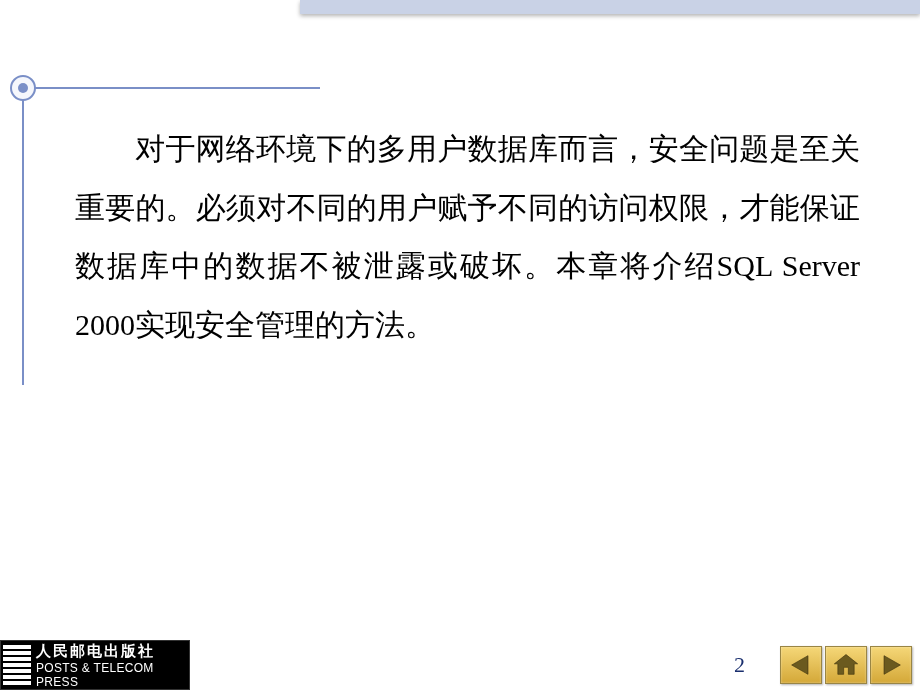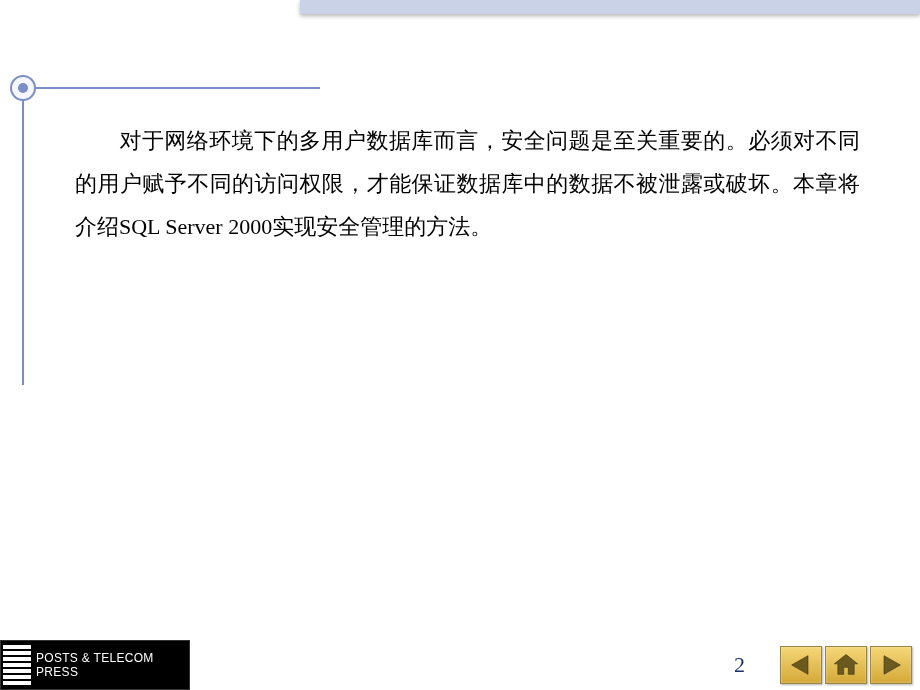--- a/index.html
+++ b/index.html
@@ -58,21 +58,21 @@
       left: 22px;
       width: 2px;
       height: 285px;
       background: #7a8fc7;
     }
     .content {
       position: absolute;
       top: 120px;
       left: 75px;
       right: 60px;
-      font-size: 22px;
+      font-size: 30px;
       line-height: 1.95;
       color: #000000;
       text-align: justify;
       font-family: "SimSun", serif;
     }
     .content .indent {
       display: inline-block;
       width: 2em;
     }
     .page-number {
@@ -163,20 +163,21 @@
 <div class="logo">
   <div class="logo-stripes">
     <span></span>
       <span></span>
       <span></span>
       <span></span>
       <span></span>
       <span></span>
       <span></span>
   </div>
+  <div class="logo-cn">人民邮电出版社</div>
   <div class="logo-en">POSTS &amp; TELECOM PRESS</div>
 </div>
 
 <div class="nav-buttons">
   <div class="nav-btn">
     <svg viewBox="0 0 24 24">
       <path d="M 18 4 L 4 12 L 18 20 Z" fill="#6b5a1f" stroke="#3a2f0a" stroke-width="0.5"></path>
     </svg>
   </div>
   <div class="nav-btn">

